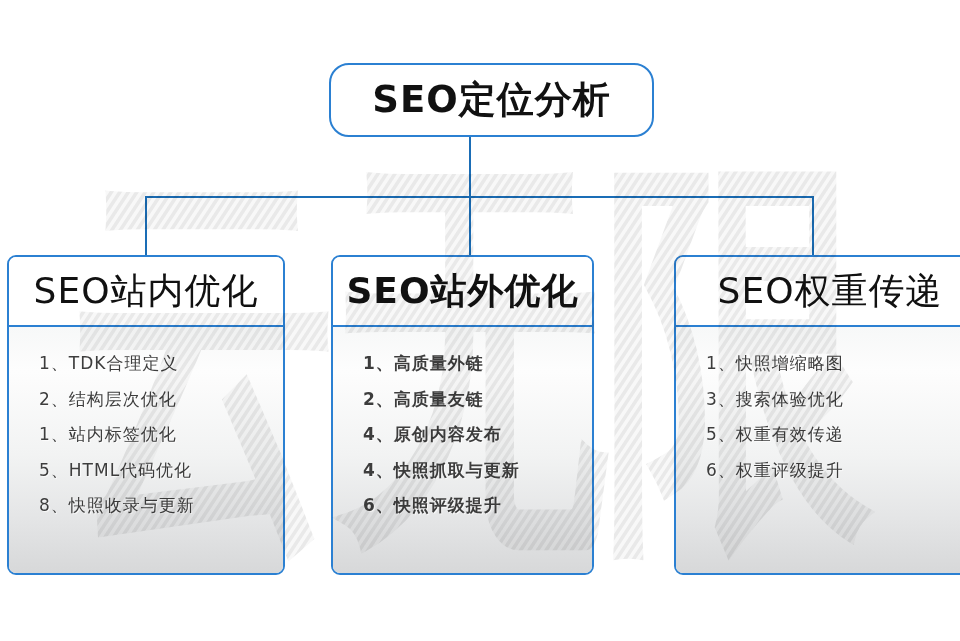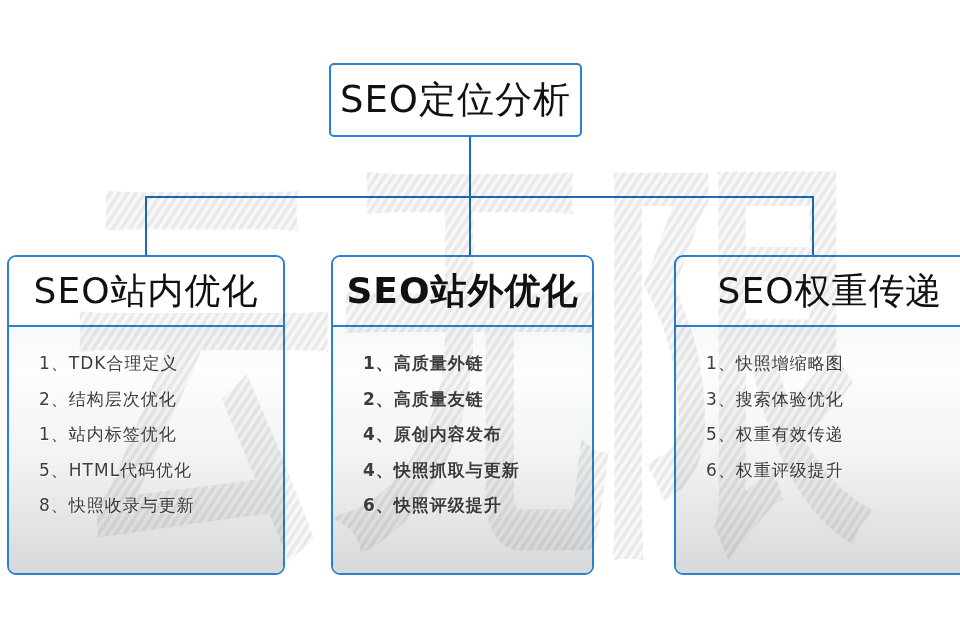--- a/index.html
+++ b/index.html
@@ -21,26 +21,27 @@
   .connector{position:absolute;background:var(--connector);z-index:1;}
   .conn-v{width:2px;}
   .conn-h{height:2px;}
   #conn-root-drop{left:469px;top:136px;height:61px;}
   #conn-horizontal{left:145px;top:196px;width:669px;}
   #conn-drop-1{left:145px;top:196px;height:60px;}
   #conn-drop-2{left:469px;top:196px;height:60px;}
   #conn-drop-3{left:812px;top:196px;height:60px;}
   
   .root-box{
-    position:absolute;left:329px;top:63px;width:253px;height:74px;
+    position:absolute;left:329px;top:63px;width:325px;height:74px;
     background:#ffffff;
     border:2px solid var(--box-border);
-    border-radius:5px;
+    border-radius:20px;
     display:flex;align-items:center;justify-content:center;
     z-index:2;
+    font-weight:bold;
   }
   .root-box .title{
     font-size:37px;color:var(--title-text);letter-spacing:1px;white-space:nowrap;
   }
   
   .column{
     position:absolute;top:255px;height:320px;
     border:2px solid var(--box-border);
     border-radius:9px;
     background:#ffffff;

